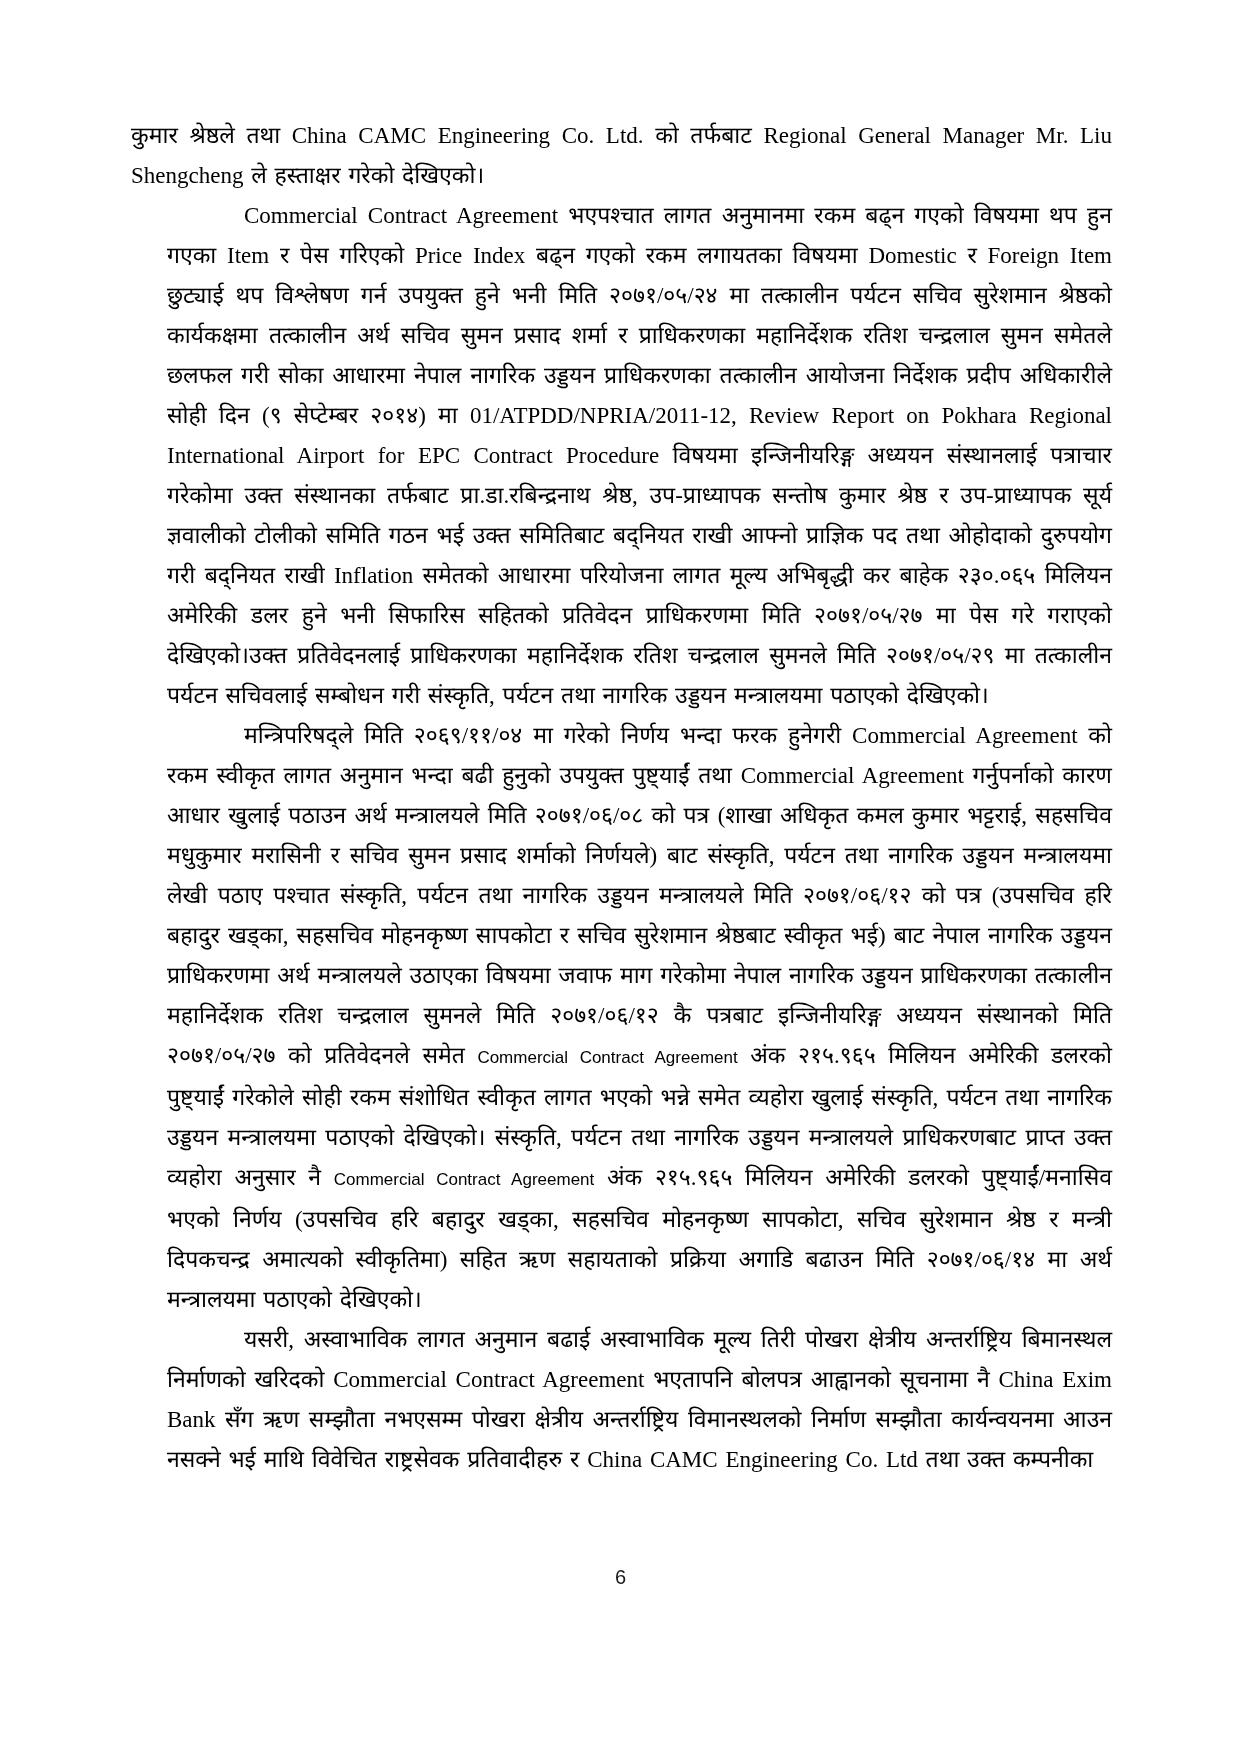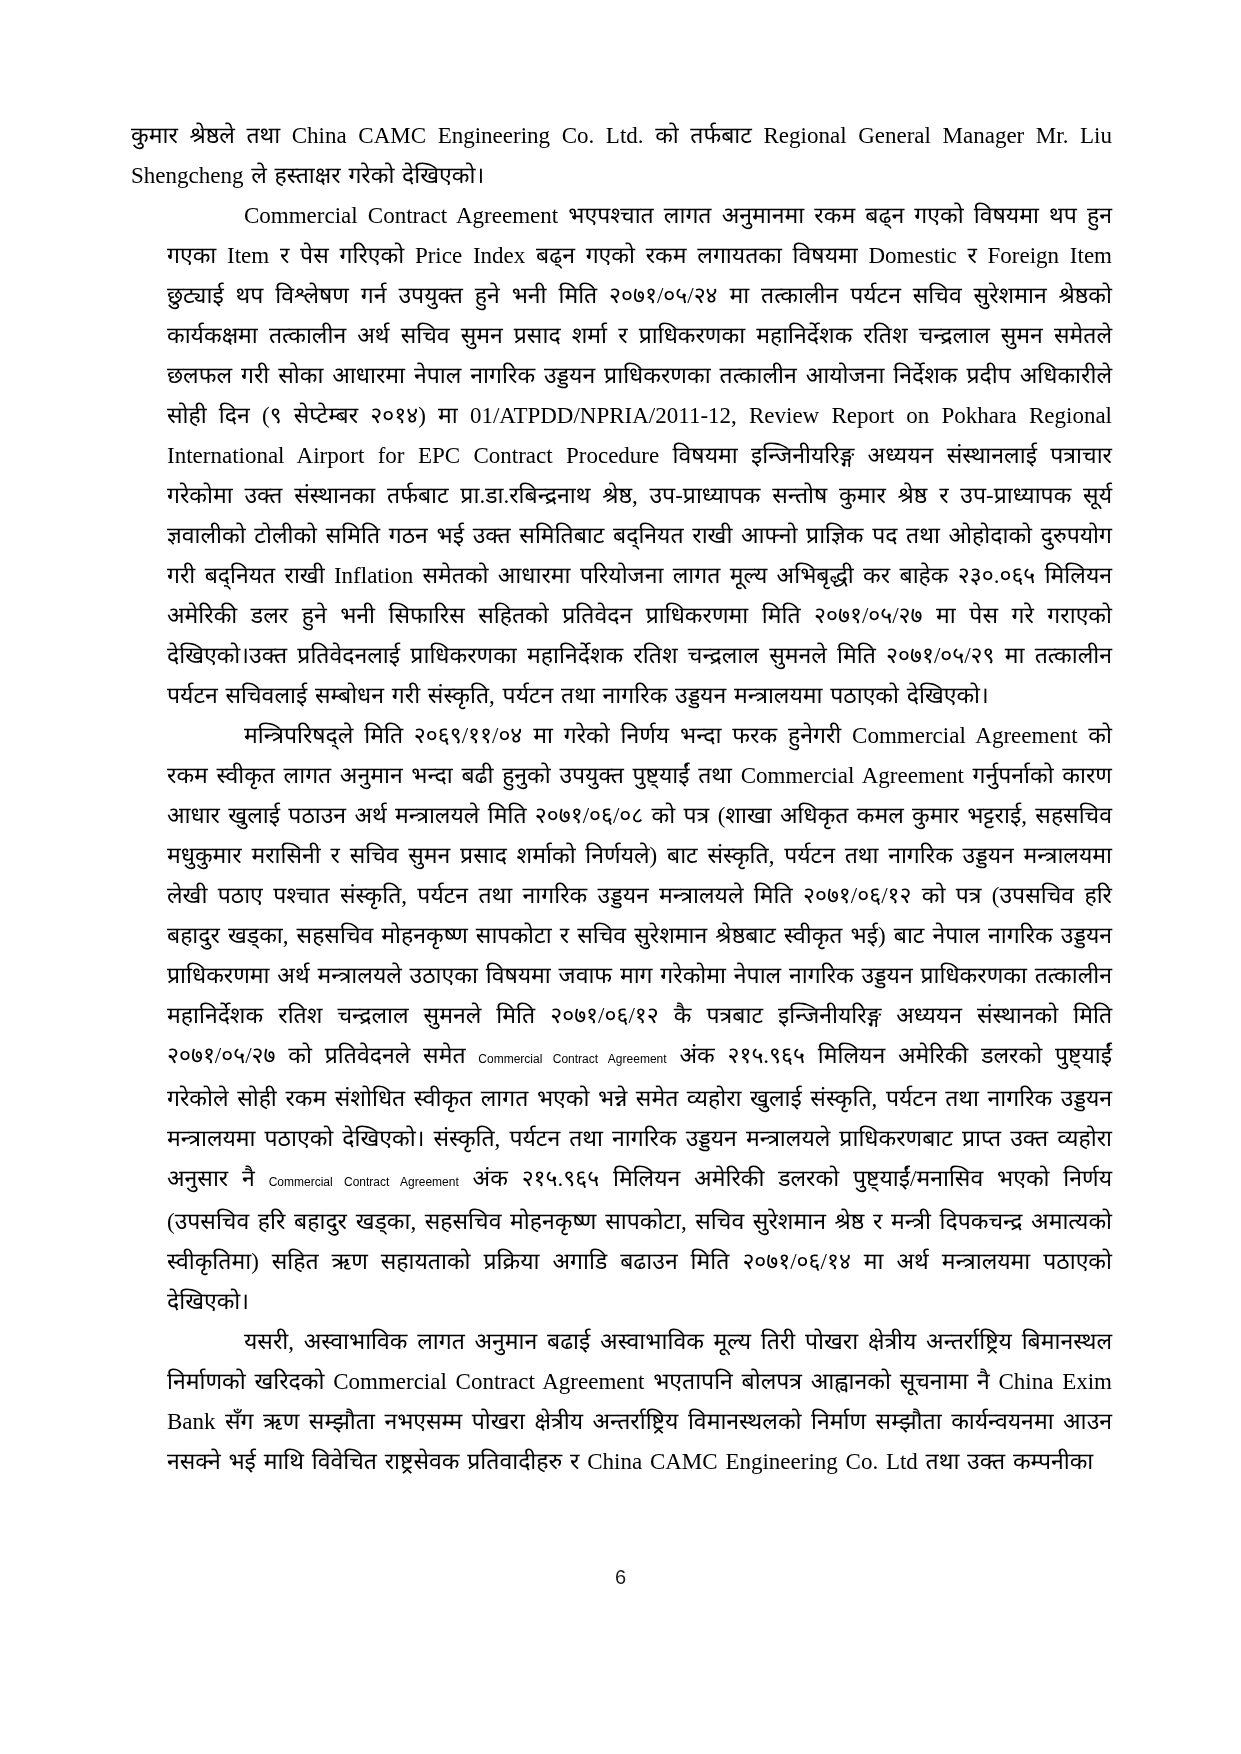--- a/index.html
+++ b/index.html
@@ -31,21 +31,21 @@
   }
   p.para.indent {
     text-indent: 77px;
     margin-left: 36px;
   }
   .run-normal {
     font-family: "Liberation Serif", "DejaVu Serif", serif;
   }
   .run-small-latin {
     font-family: "Liberation Sans", "DejaVu Sans", sans-serif;
-    font-size: 12px;
+    font-size: 17px;
   }
   .footer {
     position: absolute;
     top: 1566px;
     left: 0;
     width: 100%;
     text-align: center;
     font-family: "Liberation Sans", "DejaVu Sans", sans-serif;
     font-size: 20px;
     color: #1a1a1a;

